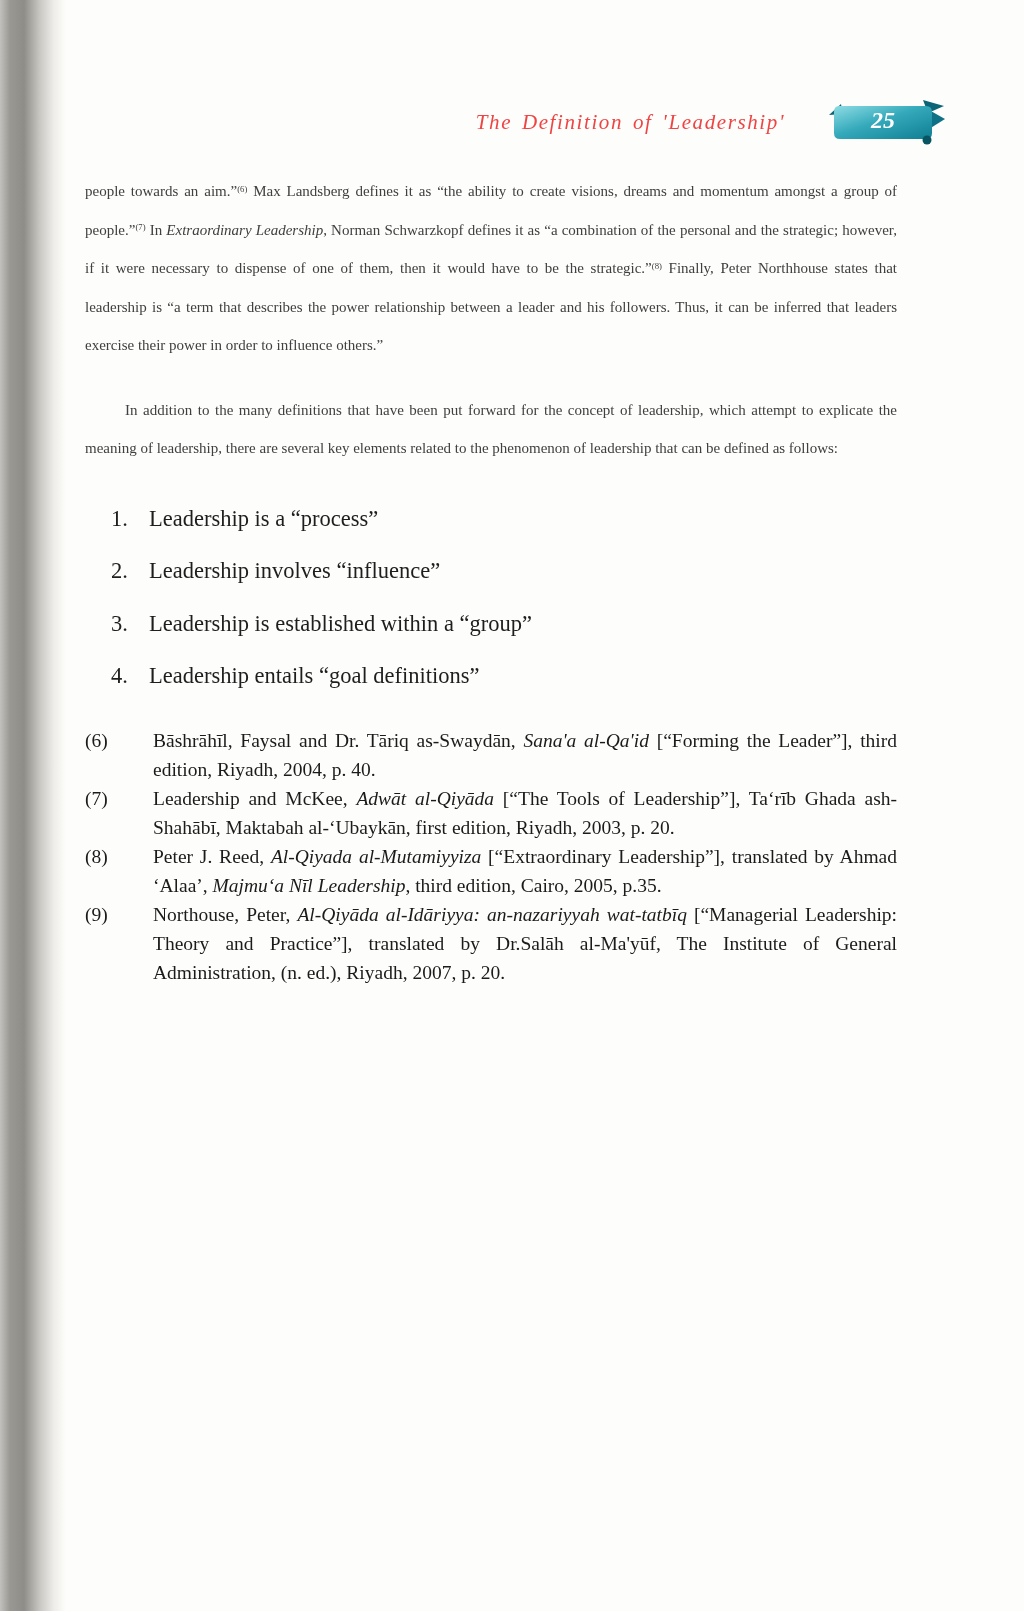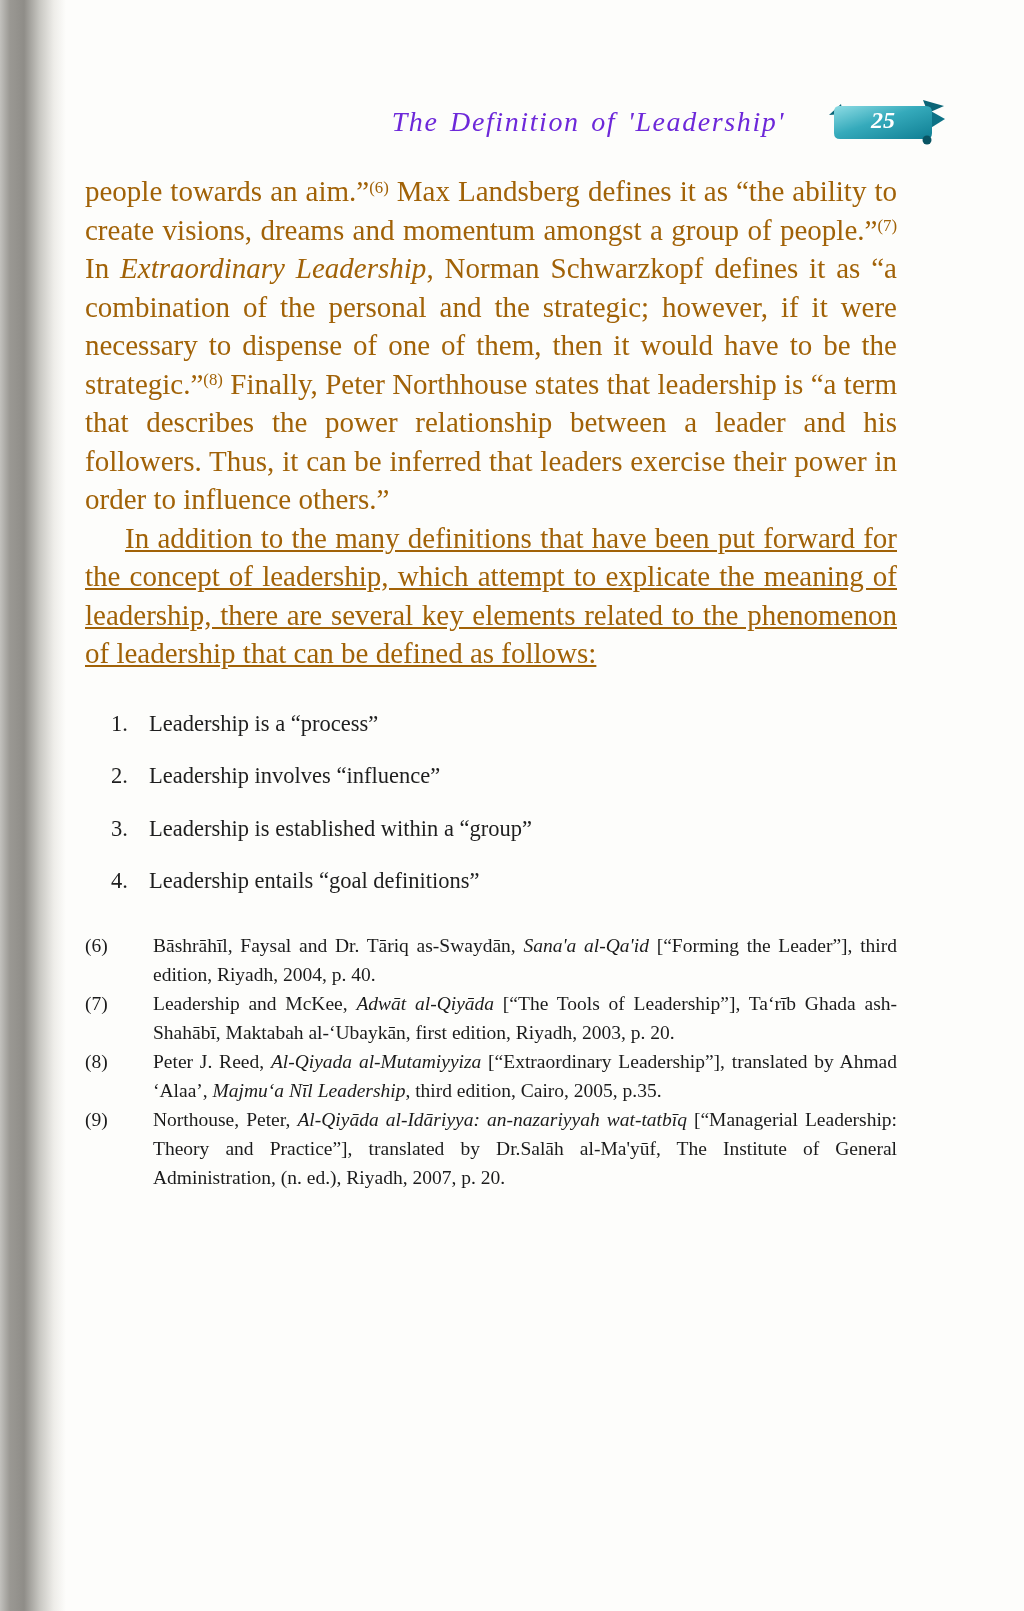--- a/index.html
+++ b/index.html
@@ -24,44 +24,44 @@
   .content {
     position:absolute; left:85px; top:0; width:812px;
   }
 
   .header {
     margin-top:98px; height:48px;
     display:flex; align-items:center; justify-content:flex-end; gap:42px;
   }
   .title {
     font-style:italic;
-    color:#6d28d9;
-    font-size:28px;
+    color:#ef4444;
+    font-size:21px;
     letter-spacing:1.6px;
     word-spacing:3px;
     white-space:nowrap;
   }
   .banner {
     position:relative; width:118px; height:48px; flex:0 0 auto;
     margin-right:-48px;
   }
   .banner svg { position:absolute; left:0; top:0; }
   .pagenum {
     position:absolute; left:8px; right:14px; top:9px;
     text-align:center;
     font-style:italic; font-weight:bold;
     color:#ffffff; font-size:24px;
   }
 
   .body {
-    font-size:29px; line-height:38.5px;
-    color:#a16207; text-align:justify;
+    font-size:15px; line-height:38.5px;
+    color:#404040; text-align:justify;
   }
   .p1 { margin-top:26px; }
-  .p2 { text-indent:40px;text-decoration:underline; }
+  .p2 { margin-top:26px; text-indent:40px; }
   .p3 { margin-top:6px;  text-indent:40px; }
   .p4 { margin-top:14px; text-indent:40px; }
 
   sup {
     font-size:0.58em; line-height:0;
     position:relative; top:-0.5em; vertical-align:baseline;
     letter-spacing:0;
   }
 
   .kelist { margin-top:32px; margin-left:26px; }

